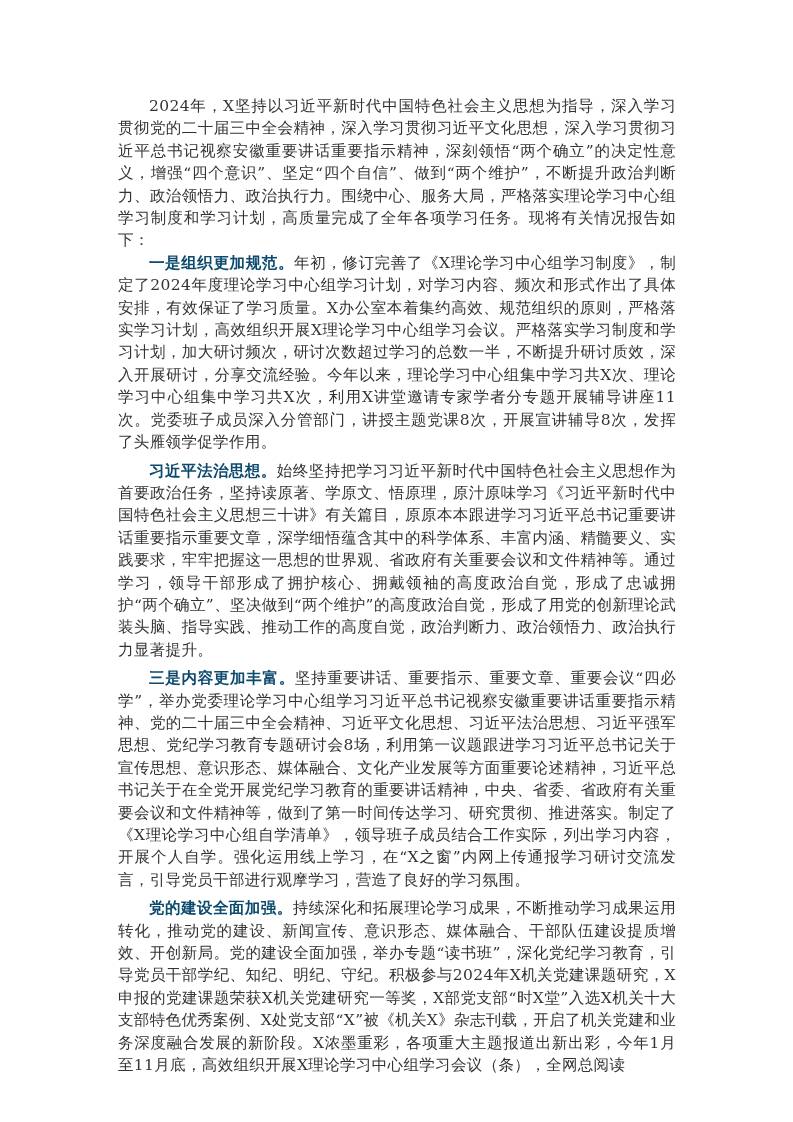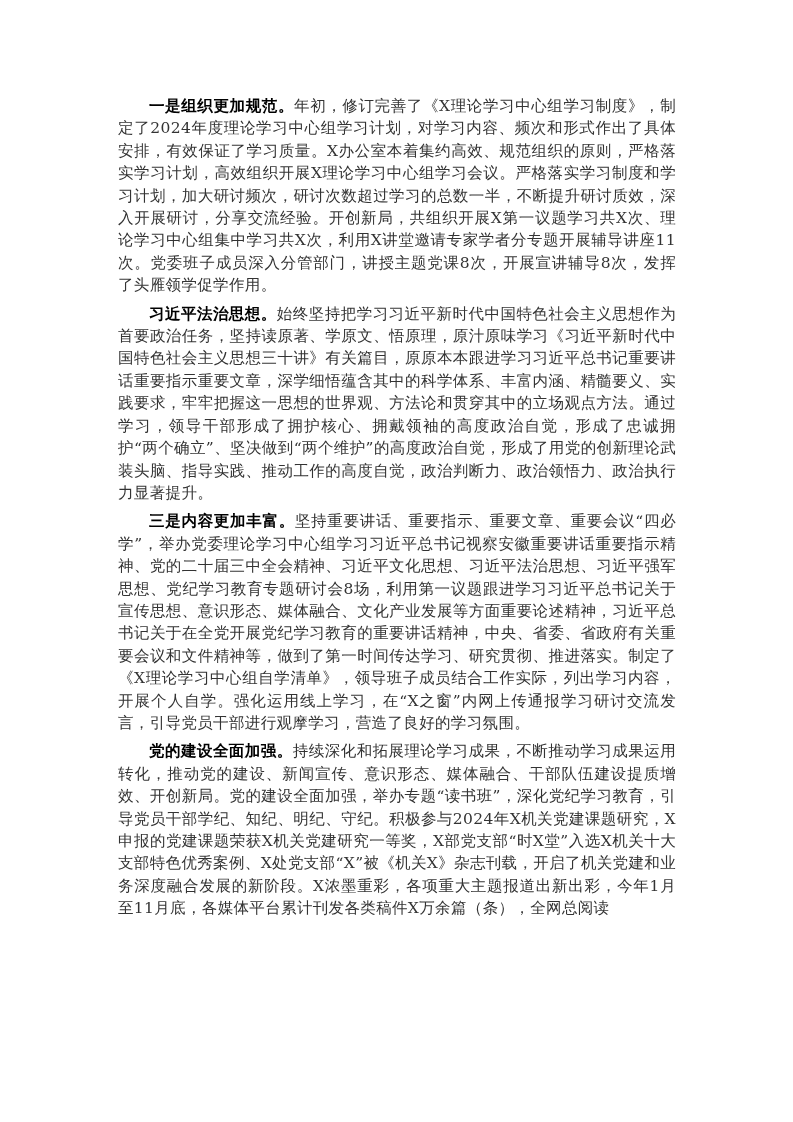--- a/index.html
+++ b/index.html
@@ -36,29 +36,30 @@
       margin: 0;
       text-indent: 2em;
       font-family: "DejaVu Sans", "Liberation Sans", sans-serif;
       font-weight: bold;
       font-size: 15.5px;
       color: #222222;
     }
     .lead {
       font-family: "DejaVu Sans", "Liberation Sans", sans-serif;
       font-weight: bold;
-      color: #000000;
+      color: #0c4a6e;
     }
   </style>
 </head>
 <body>
 
 <div class="page">
+  <p class="para">2024年，X坚持以习近平新时代中国特色社会主义思想为指导，深入学习贯彻党的二十届三中全会精神，深入学习贯彻习近平文化思想，深入学习贯彻习近平总书记视察安徽重要讲话重要指示精神，深刻领悟“两个确立”的决定性意义，增强“四个意识”、坚定“四个自信”、做到“两个维护”，不断提升政治判断力、政治领悟力、政治执行力。围绕中心、服务大局，严格落实理论学习中心组学习制度和学习计划，高质量完成了全年各项学习任务。现将有关情况报告如下：</p>
 
 
-  <p class="para"><span class="lead">一是组织更加规范。</span><span>年初，修订完善了《X理论学习中心组学习制度》，制定了2024年度理论学习中心组学习计划，对学习内容、频次和形式作出了具体安排，有效保证了学习质量。X办公室本着集约高效、规范组织的原则，严格落实学习计划，高效组织开展X理论学习中心组学习会议。严格落实学习制度和学习计划，加大研讨频次，研讨次数超过学习的总数一半，不断提升研讨质效，深入开展研讨，分享交流经验。开创新局，共组织开展X第一议题学习共X次、理论学习中心组集中学习共X次，利用X讲堂邀请专家学者分专题开展辅导讲座11次。党委班子成员深入分管部门，讲授主题党课8次，开展宣讲辅导8次，发挥了头雁领学促学作用。</span></p>
+  <p class="para"><span class="lead">一是组织更加规范。</span><span>年初，修订完善了《X理论学习中心组学习制度》，制定了2024年度理论学习中心组学习计划，对学习内容、频次和形式作出了具体安排，有效保证了学习质量。X办公室本着集约高效、规范组织的原则，严格落实学习计划，高效组织开展X理论学习中心组学习会议。严格落实学习制度和学习计划，加大研讨频次，研讨次数超过学习的总数一半，不断提升研讨质效，深入开展研讨，分享交流经验。今年以来，理论学习中心组集中学习共X次、理论学习中心组集中学习共X次，利用X讲堂邀请专家学者分专题开展辅导讲座11次。党委班子成员深入分管部门，讲授主题党课8次，开展宣讲辅导8次，发挥了头雁领学促学作用。</span></p>
 
-  <p class="para gap-before"><span class="lead">习近平法治思想。</span><span>始终坚持把学习习近平新时代中国特色社会主义思想作为首要政治任务，坚持读原著、学原文、悟原理，原汁原味学习《习近平新时代中国特色社会主义思想三十讲》有关篇目，原原本本跟进学习习近平总书记重要讲话重要指示重要文章，深学细悟蕴含其中的科学体系、丰富内涵、精髓要义、实践要求，牢牢把握这一思想的世界观、方法论和贯穿其中的立场观点方法。通过学习，领导干部形成了拥护核心、拥戴领袖的高度政治自觉，形成了忠诚拥护“两个确立”、坚决做到“两个维护”的高度政治自觉，形成了用党的创新理论武装头脑、指导实践、推动工作的高度自觉，政治判断力、政治领悟力、政治执行力显著提升。</span></p>
+  <p class="para gap-before"><span class="lead">习近平法治思想。</span><span>始终坚持把学习习近平新时代中国特色社会主义思想作为首要政治任务，坚持读原著、学原文、悟原理，原汁原味学习《习近平新时代中国特色社会主义思想三十讲》有关篇目，原原本本跟进学习习近平总书记重要讲话重要指示重要文章，深学细悟蕴含其中的科学体系、丰富内涵、精髓要义、实践要求，牢牢把握这一思想的世界观、省政府有关重要会议和文件精神等。通过学习，领导干部形成了拥护核心、拥戴领袖的高度政治自觉，形成了忠诚拥护“两个确立”、坚决做到“两个维护”的高度政治自觉，形成了用党的创新理论武装头脑、指导实践、推动工作的高度自觉，政治判断力、政治领悟力、政治执行力显著提升。</span></p>
 
   <p class="para gap-before"><span class="lead">三是内容更加丰富。</span><span>坚持重要讲话、重要指示、重要文章、重要会议“四必学”，举办党委理论学习中心组学习习近平总书记视察安徽重要讲话重要指示精神、党的二十届三中全会精神、习近平文化思想、习近平法治思想、习近平强军思想、党纪学习教育专题研讨会8场，利用第一议题跟进学习习近平总书记关于宣传思想、意识形态、媒体融合、文化产业发展等方面重要论述精神，习近平总书记关于在全党开展党纪学习教育的重要讲话精神，中央、省委、省政府有关重要会议和文件精神等，做到了第一时间传达学习、研究贯彻、推进落实。制定了《X理论学习中心组自学清单》，领导班子成员结合工作实际，列出学习内容，开展个人自学。强化运用线上学习，在“X之窗”内网上传通报学习研讨交流发言，引导党员干部进行观摩学习，营造了良好的学习氛围。</span></p>
 
-  <p class="para gap-before"><span class="lead">党的建设全面加强。</span><span>持续深化和拓展理论学习成果，不断推动学习成果运用转化，推动党的建设、新闻宣传、意识形态、媒体融合、干部队伍建设提质增效、开创新局。党的建设全面加强，举办专题“读书班”，深化党纪学习教育，引导党员干部学纪、知纪、明纪、守纪。积极参与2024年X机关党建课题研究，X申报的党建课题荣获X机关党建研究一等奖，X部党支部“时X堂”入选X机关十大支部特色优秀案例、X处党支部“X”被《机关X》杂志刊载，开启了机关党建和业务深度融合发展的新阶段。X浓墨重彩，各项重大主题报道出新出彩，今年1月至11月底，各媒体平台累计刊发各类稿件X万余篇（条），全网总阅读</span></p>
+  <p class="para gap-before"><span class="lead">党的建设全面加强。</span><span>持续深化和拓展理论学习成果，不断推动学习成果运用转化，推动党的建设、新闻宣传、意识形态、媒体融合、干部队伍建设提质增效、开创新局。党的建设全面加强，举办专题“读书班”，深化党纪学习教育，引导党员干部学纪、知纪、明纪、守纪。积极参与2024年X机关党建课题研究，X申报的党建课题荣获X机关党建研究一等奖，X部党支部“时X堂”入选X机关十大支部特色优秀案例、X处党支部“X”被《机关X》杂志刊载，开启了机关党建和业务深度融合发展的新阶段。X浓墨重彩，各项重大主题报道出新出彩，今年1月至11月底，高效组织开展X理论学习中心组学习会议（条），全网总阅读</span></p>
 </div>
 
 </body></html>

